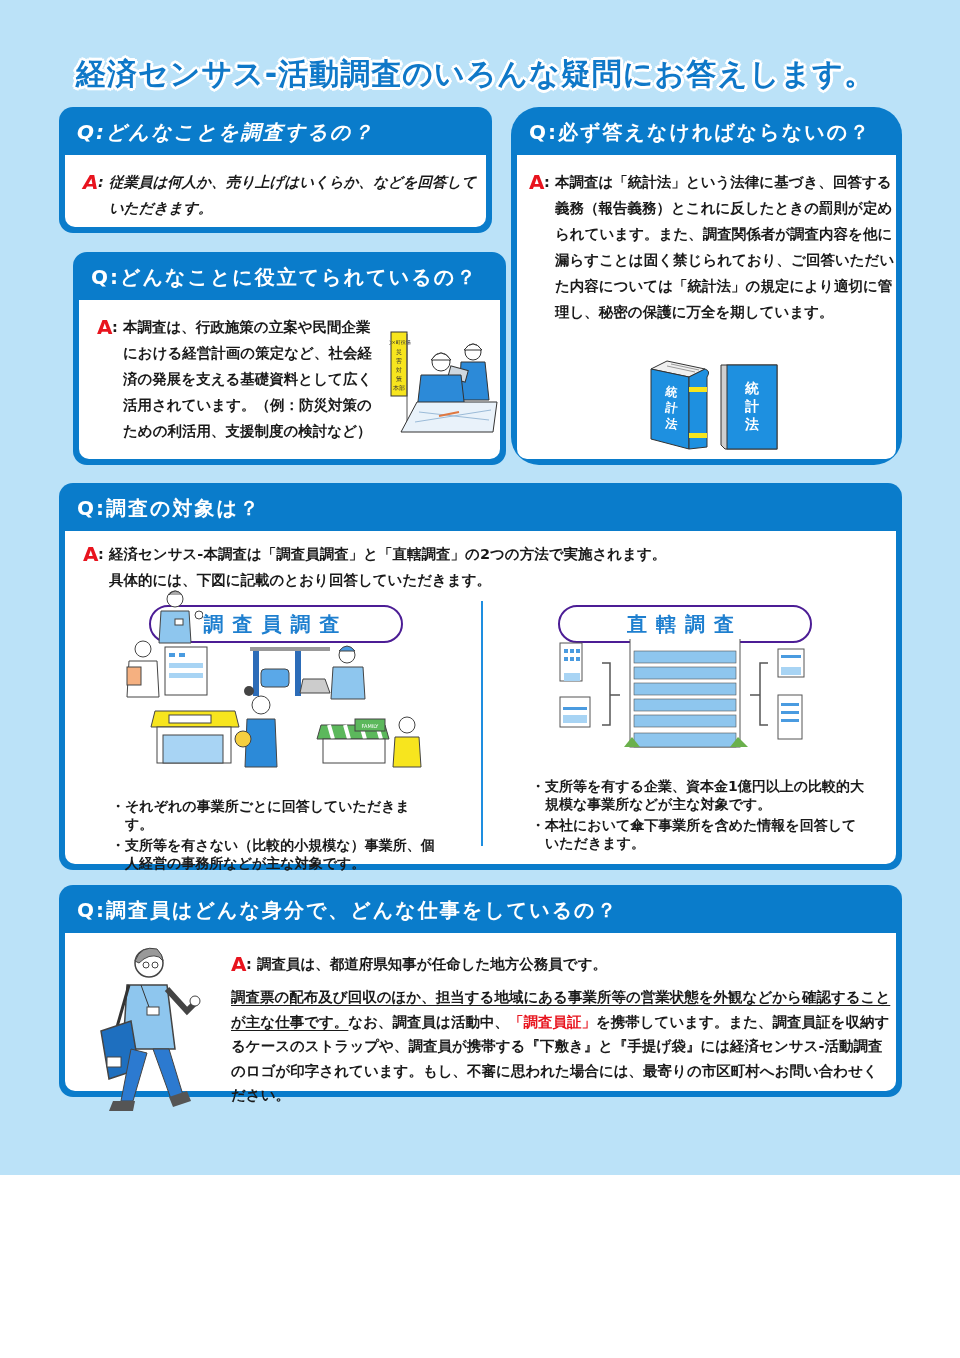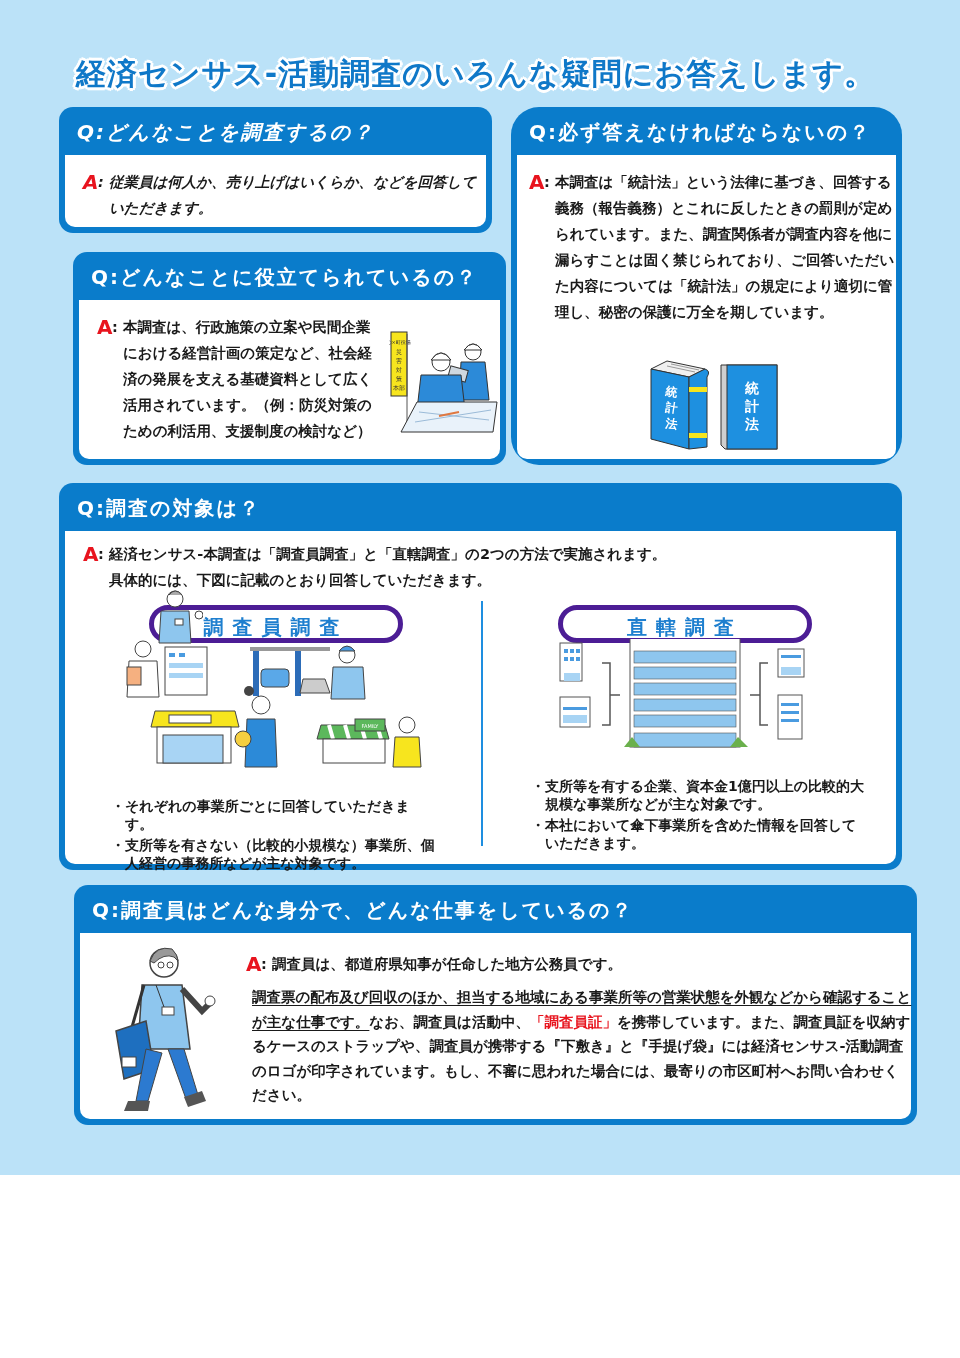--- a/index.html
+++ b/index.html
@@ -47,39 +47,39 @@
   
   #card3 { left: 511px; top: 107px; width: 391px; height: 358px; border-radius: 28px; }
   #card3 .ans { position: absolute; left: 12px; top: 14px; width: 370px; }
   .books { position: absolute; left: 126px; top: 204px; width: 140px; height: 92px; }
 
   
   #card4 { left: 59px; top: 483px; width: 843px; height: 387px; }
   #card4 .ans { position: absolute; left: 18px; top: 10px; width: 780px; }
   .divider { position: absolute; left: 416px; top: 70px; width: 2px; height: 245px; background: #1e8ee0; }
   .pill {
-    position: absolute; height: 38px; border: 5px solid #4c1d95; border-radius: 19px;
+    position: absolute; height: 38px; border: 2px solid #4c1d95; border-radius: 19px;
     color: #1e7fcf; font-size: 20px; font-weight: bold; letter-spacing: 9px;
     text-align: center; line-height: 34px; background: #fff;
   }
   #pill-field { left: 84px; top: 74px; width: 254px; }
   #pill-direct { left: 493px; top: 74px; width: 254px; }
   .bullets { position: absolute; font-size: 14px; font-weight: bold; line-height: 18px; margin-top: 8px; }
   .bullets li { list-style: none; position: relative; padding-left: 10px; margin-bottom: 3px; }
   .bullets li::before { content: "・"; position: absolute; left: -4px; }
   #bul-field { left: 50px; top: 258px; width: 320px; }
   #bul-direct { left: 470px; top: 238px; width: 330px; }
   .scene-field { position: absolute; left: 60px; top: 108px; width: 310px; height: 130px; }
   .scene-direct { position: absolute; left: 475px; top: 108px; width: 280px; height: 120px; }
 
   
-  #card5 { left: 74px; top: 885px; width: 843px; height: 240px; }
+  #card5 { left: 59px; top: 885px; width: 843px; height: 212px; }
   #card5 .ans { position: absolute; left: 166px; top: 18px; width: 660px; }
   .walker { position: absolute; left: 26px; top: 8px; width: 110px; height: 178px; }
-  .para { position: absolute; left: 166px; top: 52px; width: 660px; font-size: 14.5px; font-weight: bold; line-height: 24.5px; margin-left: 6px; }
+  .para { position: absolute; left: 166px; top: 52px; width: 660px; font-size: 14.5px; font-weight: bold; line-height: 24.5px; }
   .para .u { text-decoration: underline; text-underline-offset: 3px; }
   .para .red { color: #e8141e; }
 </style>
 </head>
 <body>
 
 <div class="bg"></div>
 
 <h1 class="title">経済センサス‐活動調査のいろんな疑問にお答えします。</h1>
 

